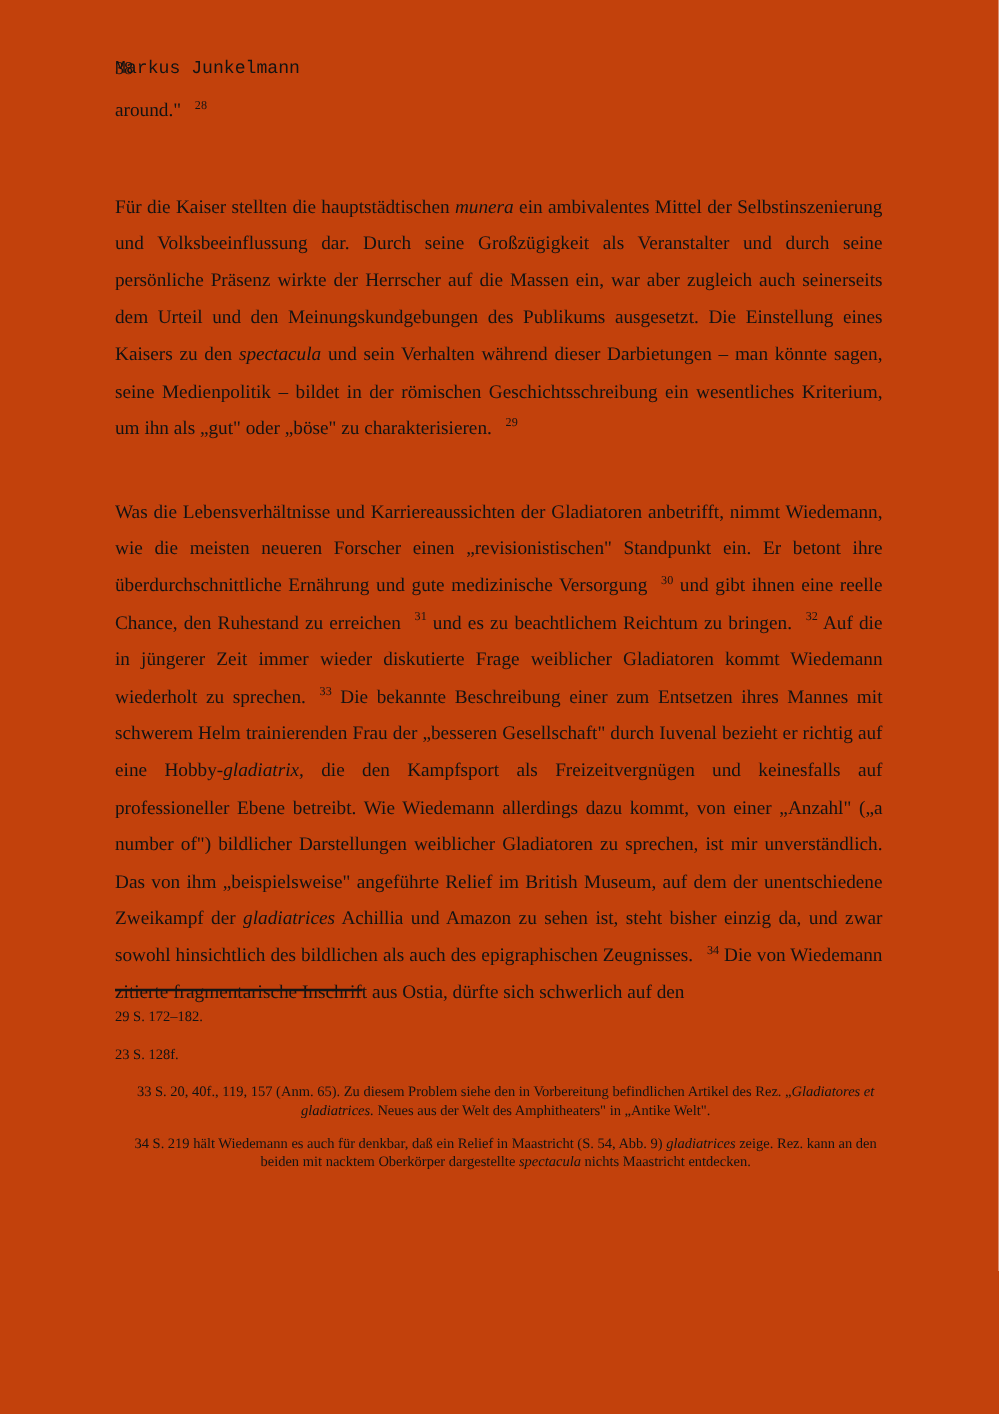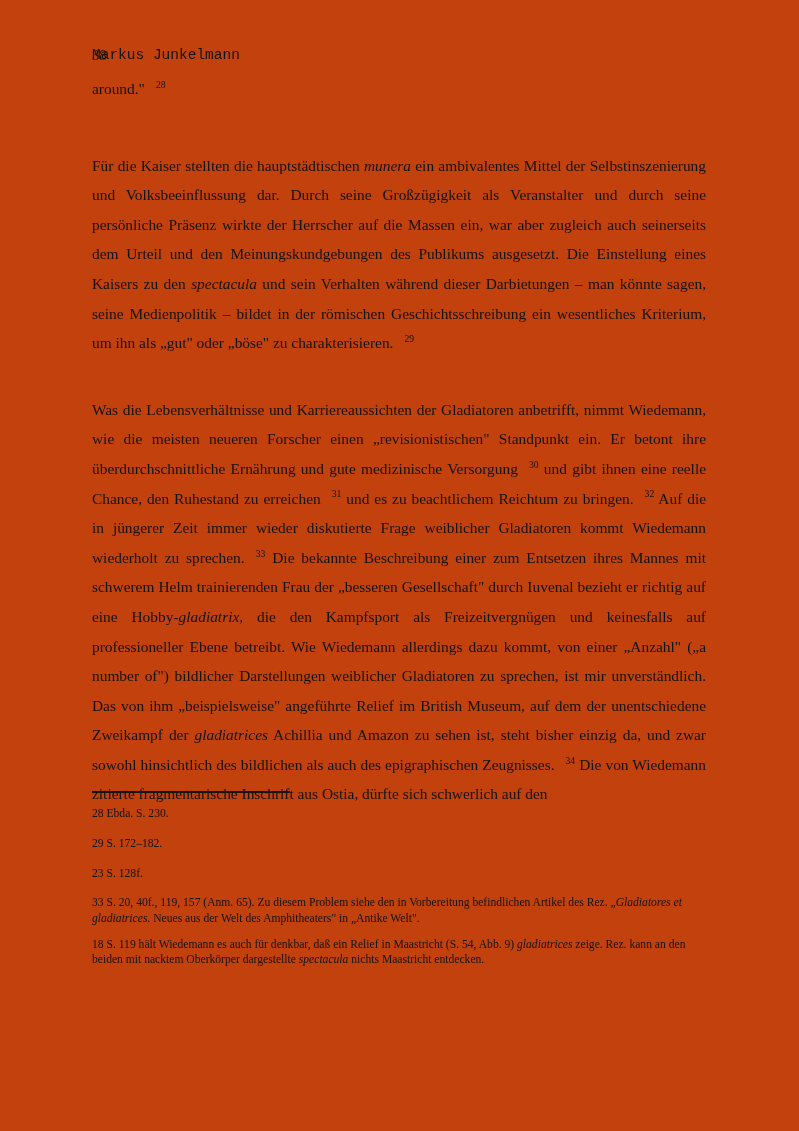--- a/index.html
+++ b/index.html
@@ -88,20 +88,21 @@
     width: 625px;
     font-size: 11.6px;
     line-height: 15.2px;
   }
   .footnotes .fn-item {
     margin: 0 0 14.6px 0;
     text-align: left;
   }
   .footnotes .fn-item.multi {
     margin-bottom: 11px;
+    text-align: center;
   }
   .footnotes .fn-item:last-child {
     margin-bottom: 0;
   }
 </style>
 </head>
 <body>
 
 <div class="page">
 
@@ -120,20 +121,19 @@
 
     <p class="spacer-md"></p>
 
     <p class="para"><span>Was die Lebensverhältnisse und Karriereaussichten der Gladiatoren anbetrifft, nimmt Wiedemann, wie die meisten neueren Forscher einen „revisionistischen" Standpunkt ein. Er betont ihre überdurchschnittliche Ernährung und gute medizinische Versorgung</span><sup class="fn">30</sup><span> und gibt ihnen eine reelle Chance, den Ruhestand zu erreichen</span><sup class="fn">31</sup><span> und es zu beachtlichem Reichtum zu bringen.</span><sup class="fn">32</sup><span> Auf die in jüngerer Zeit immer wieder diskutierte Frage weiblicher Gladiatoren kommt Wiedemann wiederholt zu sprechen.</span><sup class="fn">33</sup><span> Die bekannte Beschreibung einer zum Entsetzen ihres Mannes mit schwerem Helm trainierenden Frau der „besseren Gesellschaft" durch Iuvenal bezieht er richtig auf eine Hobby-</span><i class="ital">gladiatrix,</i><span> die den Kampfsport als Freizeitvergnügen und keinesfalls auf professioneller Ebene betreibt. Wie Wiedemann allerdings dazu kommt, von einer „Anzahl" („a number of") bildlicher Darstellungen weiblicher Gladiatoren zu sprechen, ist mir unverständlich. Das von ihm „beispielsweise" angeführte Relief im British Museum, auf dem der unentschiedene Zweikampf der </span><i class="ital">gladiatrices</i><span> Achillia und Amazon zu sehen ist, steht bisher einzig da, und zwar sowohl hinsichtlich des bildlichen als auch des epigraphischen Zeugnisses.</span><sup class="fn">34</sup><span> Die von Wiedemann zitierte fragmentarische Inschrift aus Ostia, dürfte sich schwerlich auf den</span></p>
 
   </div>
 
   <div class="footnote-rule"></div>
 
   <div class="footnotes">
-    <p class="fn-item">28 Ebda. S. 230.</p>
     <p class="fn-item">29 S. 172–182.</p>
     <p class="fn-item">23 S. 128f.</p>
     <p class="fn-item multi"><span>33 S. 20, 40f., 119, 157 (Anm. 65). Zu diesem Problem siehe den in Vorbereitung befindlichen Artikel des Rez. „</span><i class="ital">Gladiatores et gladiatrices.</i><span> Neues aus der Welt des Amphitheaters" in „Antike Welt".</span></p>
-    <p class="fn-item multi"><span>18 S. 119 hält Wiedemann es auch für denkbar, daß ein Relief in Maastricht (S. 54, Abb. 9) </span><i class="ital">gladiatrices</i><span> zeige. Rez. kann an den beiden mit nacktem Oberkörper dargestellte </span><i class="ital">spectacula</i><span> nichts Maastricht entdecken.</span></p>
+    <p class="fn-item multi"><span>34 S. 219 hält Wiedemann es auch für denkbar, daß ein Relief in Maastricht (S. 54, Abb. 9) </span><i class="ital">gladiatrices</i><span> zeige. Rez. kann an den beiden mit nacktem Oberkörper dargestellte </span><i class="ital">spectacula</i><span> nichts Maastricht entdecken.</span></p>
   </div>
 
 </div>
 
 </body></html>

